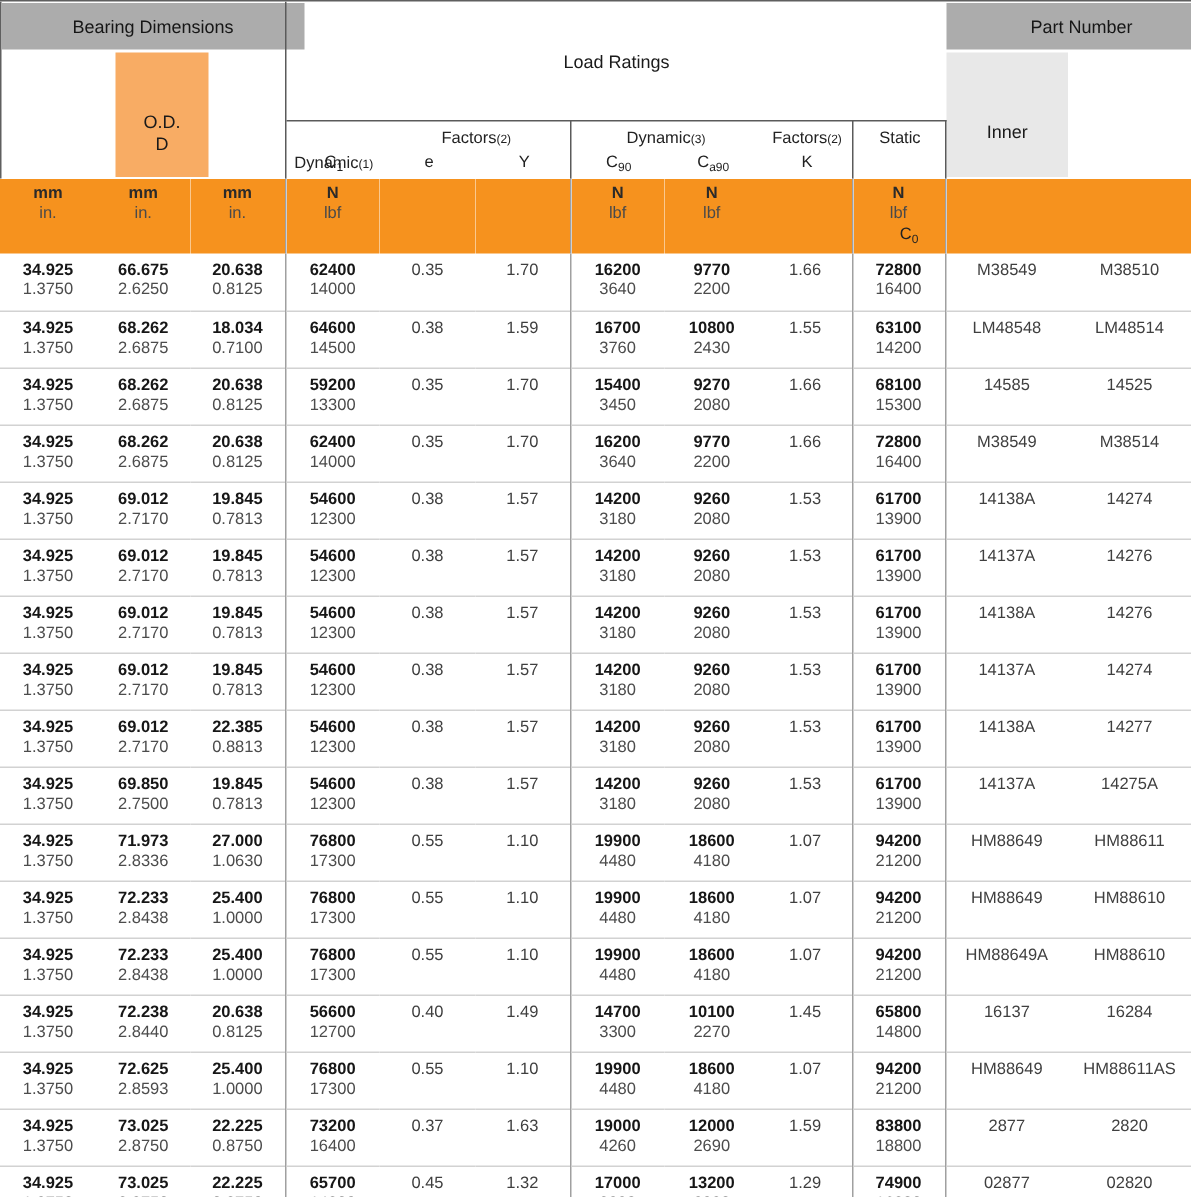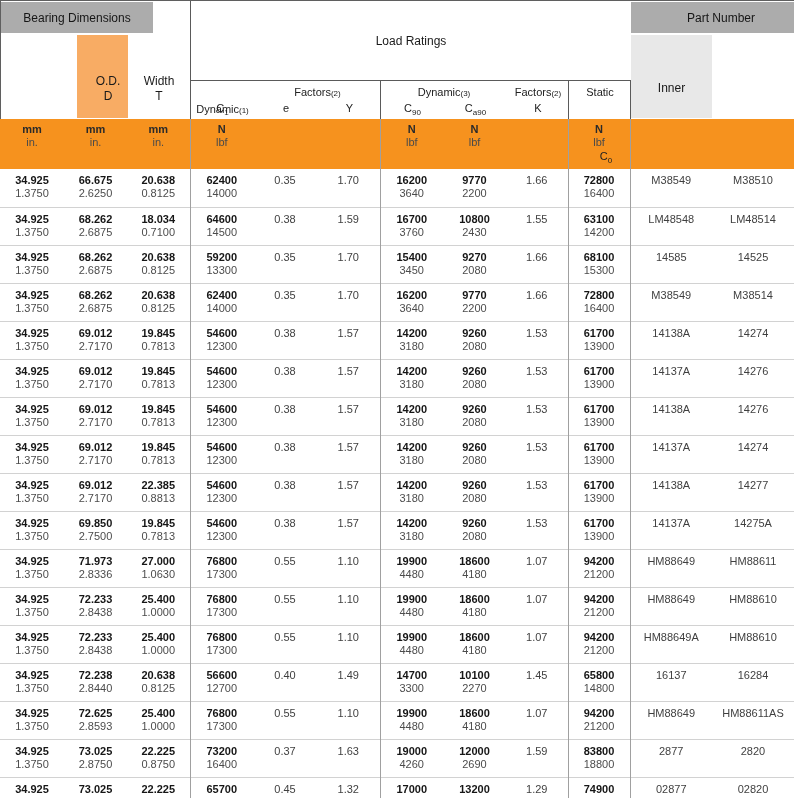--- a/index.html
+++ b/index.html
@@ -10,21 +10,21 @@
     border-top:1px solid #5f5f5f; box-sizing:border-box;
     overflow:hidden;
   }
   
   .header { position:relative; height:118px; border-left:1px solid #5f5f5f; box-sizing:border-box; }
   .band {
     position:absolute; top:1px; height:31px; background:#ACACAC;
     display:flex; align-items:center; justify-content:center;
     font-size:12px; color:#161616;
   }
-  .band-bearing { left:0; width:152px; }
+  .band-bearing { left:0; width:202px; }
   .band-part { left:630px; width:180px; }
   .loadtitle {
     position:absolute; left:190px; top:0; width:440px; height:79px;
     display:flex; align-items:center; justify-content:center; font-size:12px;
   }
   .colcell {
     position:absolute; top:34px; height:83px; box-sizing:border-box;
     display:flex; flex-direction:column; align-items:center; justify-content:center;
     padding-top:24px; font-size:12px; line-height:15px; text-align:center;
   }
@@ -72,24 +72,20 @@
       <span>Load Ratings</span>
     </div>
     <div class="band band-part">
       <span>Part Number</span>
     </div>
 
     <div class="colcell cell-od">
       <span>O.D.</span>
       <span>D</span>
     </div>
-    <div class="colcell cell-width">
-      <span>Width</span>
-      <span>T</span>
-    </div>
     <div class="colcell cell-inner">
       <span>Inner</span>
     </div>
 
     <div class="subhead">
       <span class="sh l1" style="left:0;width:63px;margin-top:17px;"><span>Dynamic</span><span class="note">(1)</span></span>
       <span class="sh l1" style="left:63px;width:127px;"><span>Factors</span><span class="note">(2)</span></span>
       <span class="sh l1" style="left:190px;width:126px;"><span>Dynamic</span><span class="note">(3)</span></span>
       <span class="sh l1" style="left:316px;width:62px;"><span>Factors</span><span class="note">(2)</span></span>
       <span class="sh l1" style="left:378px;width:62px;"><span>Static</span></span>

